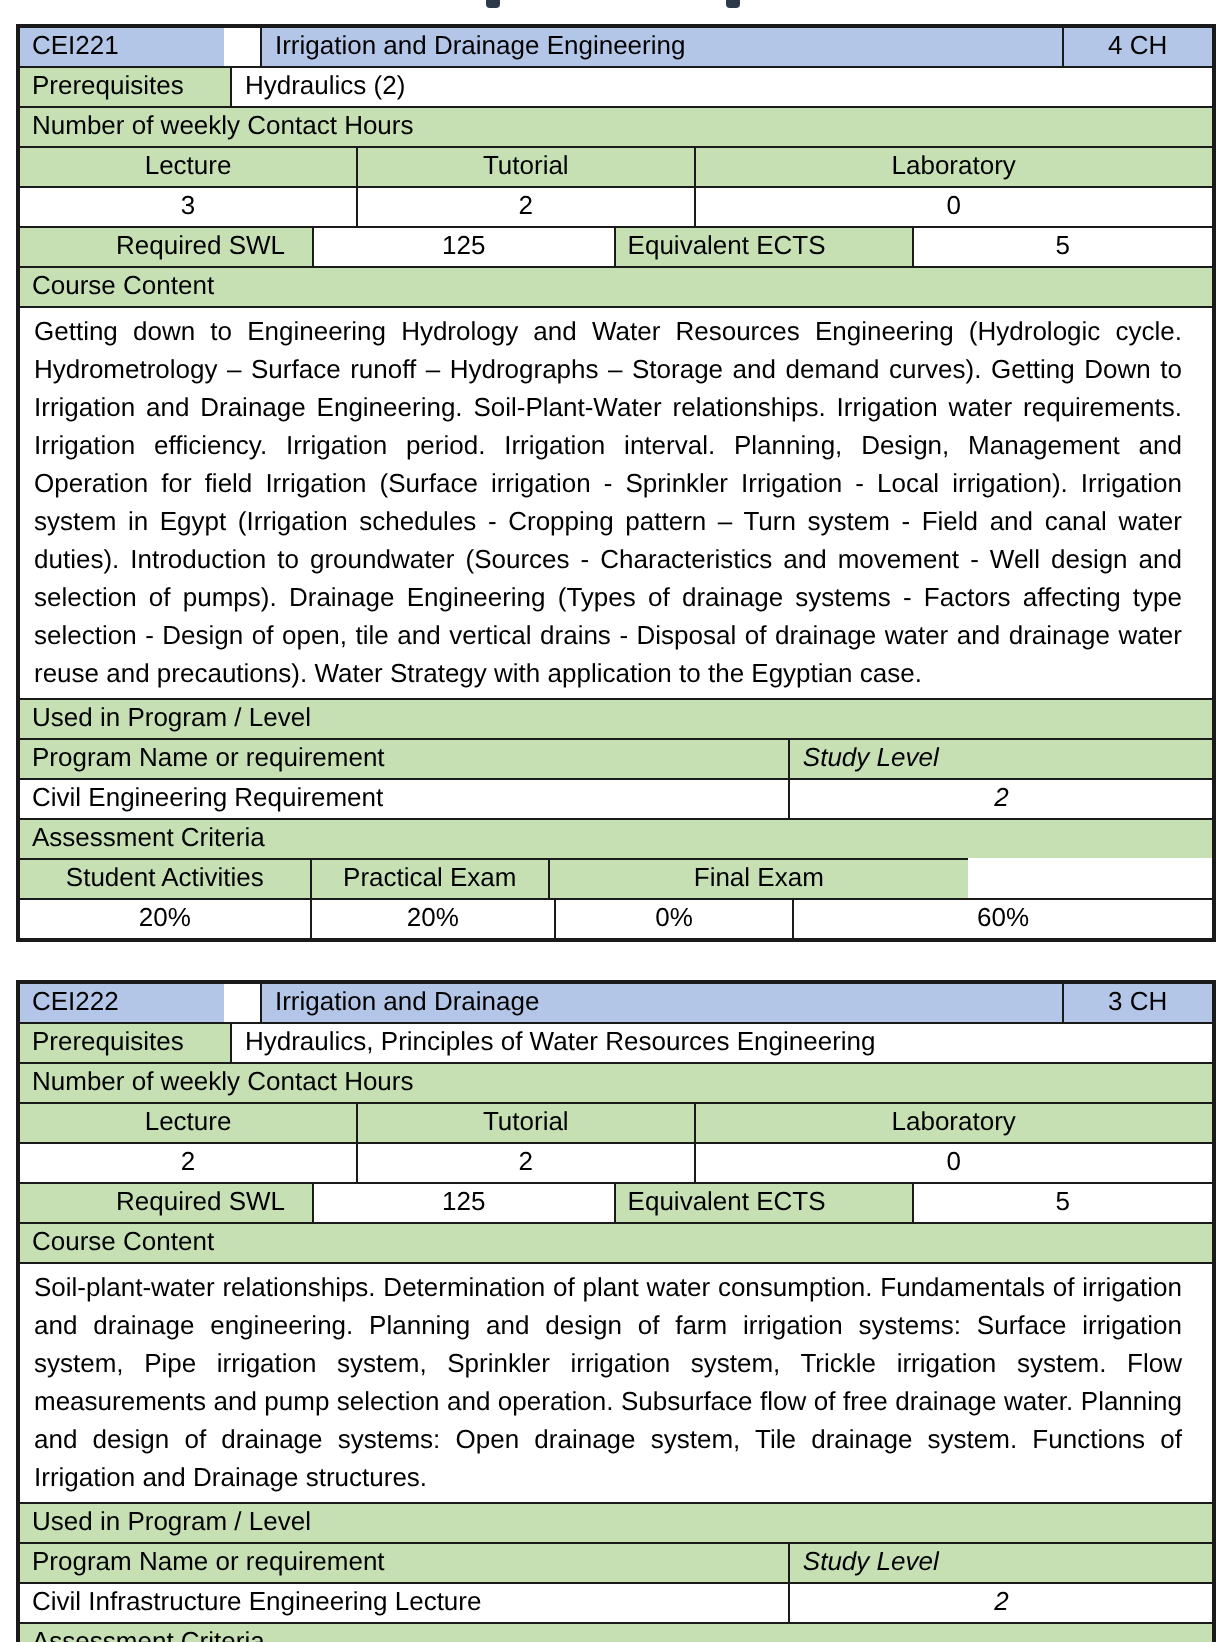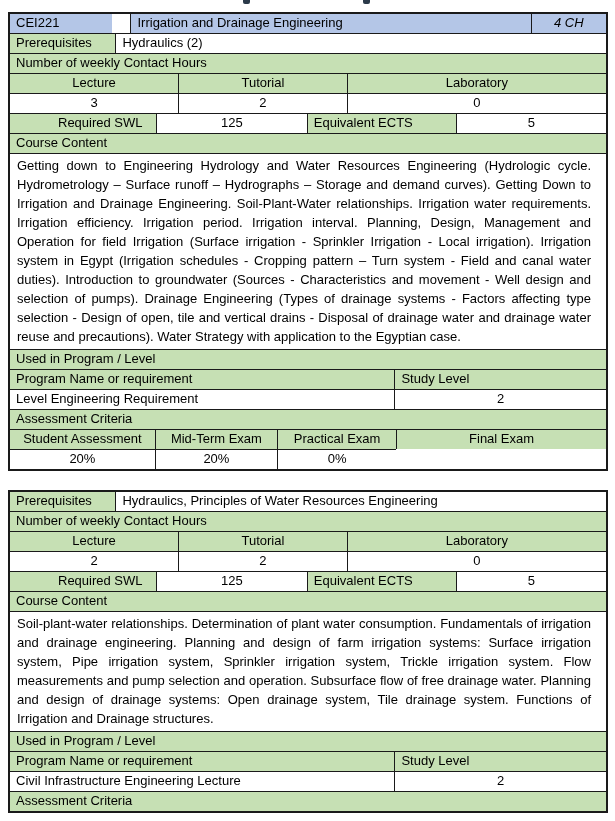--- a/index.html
+++ b/index.html
@@ -53,32 +53,32 @@
     white-space: normal;
     text-align: justify;
     padding: 2px 15px 3px 7px;
     line-height: 19px;
     min-height: 0;
   }
 
   
   .w-code  { width: 17.7%; text-align: right; }
   .w-title { width: 69.3%; margin-left: 18px; }
-  .w-ch    { width: 13%; font-style: italic;   }
+  .w-ch    { width: 13%;   }
   .w-prv   { width: 82.3%; }
   .w-full  { width: 100%;  }
   .w-l1 { width: 28.2%; }
   .w-l2 { width: 28.3%; }
   .w-l3 { width: 43.5%; }
   .w-q1 { width: 24.5%; padding-left: 48px; }
   .w-q2 { width: 25.3%; }
   .w-q3 { width: 25%;   }
   .w-q4 { width: 25.2%; }
   .w-pn { width: 64.5%; }
-  .w-sl { width: 35.5%; }
+  .w-sl { width: 35.5%; font-style: italic; }
   .w-a1 { width: 24.3%; }
   .w-a2 { width: 20.5%; }
   .w-a3 { width: 20%;   }
   .w-a4 { width: 35.2%; }
 </style>
 </head>
 <body>
 
 <div class="doc">
 
@@ -132,45 +132,50 @@
     <div class="row">
       <div class="cell green w-full">Used in Program / Level</div>
     </div>
 
     <div class="row">
       <div class="cell green w-pn">Program Name or requirement</div>
       <div class="cell green w-sl">Study Level</div>
     </div>
 
     <div class="row">
-      <div class="cell w-pn">Level Engineering Requirement</div>
+      <div class="cell w-pn">Civil Engineering Requirement</div>
       <div class="cell w-sl center">2</div>
     </div>
 
     <div class="row">
       <div class="cell green w-full">Assessment Criteria</div>
     </div>
 
     <div class="row">
-      <div class="cell green w-a1 center">Student Assessment</div>
-      <div class="cell green w-a2 center">Mid-Term Exam</div>
+      <div class="cell green w-a1 center">Student Activities</div>
       <div class="cell green w-a3 center">Practical Exam</div>
       <div class="cell green w-a4 center">Final Exam</div>
     </div>
 
     <div class="row">
       <div class="cell w-a1 center">20%</div>
       <div class="cell w-a2 center">20%</div>
       <div class="cell w-a3 center">0%</div>
+      <div class="cell w-a4 center">60%</div>
     </div>
 
   </div>
 
   <div class="ctable">
 
+    <div class="row">
+      <div class="cell blue w-code">CEI222</div>
+      <div class="cell blue w-title">Irrigation and Drainage</div>
+      <div class="cell blue w-ch center">3 CH</div>
+    </div>
 
     <div class="row">
       <div class="cell green w-code">Prerequisites</div>
       <div class="cell w-prv">Hydraulics, Principles of Water Resources Engineering</div>
     </div>
 
     <div class="row">
       <div class="cell green w-full">Number of weekly Contact Hours</div>
     </div>
 

